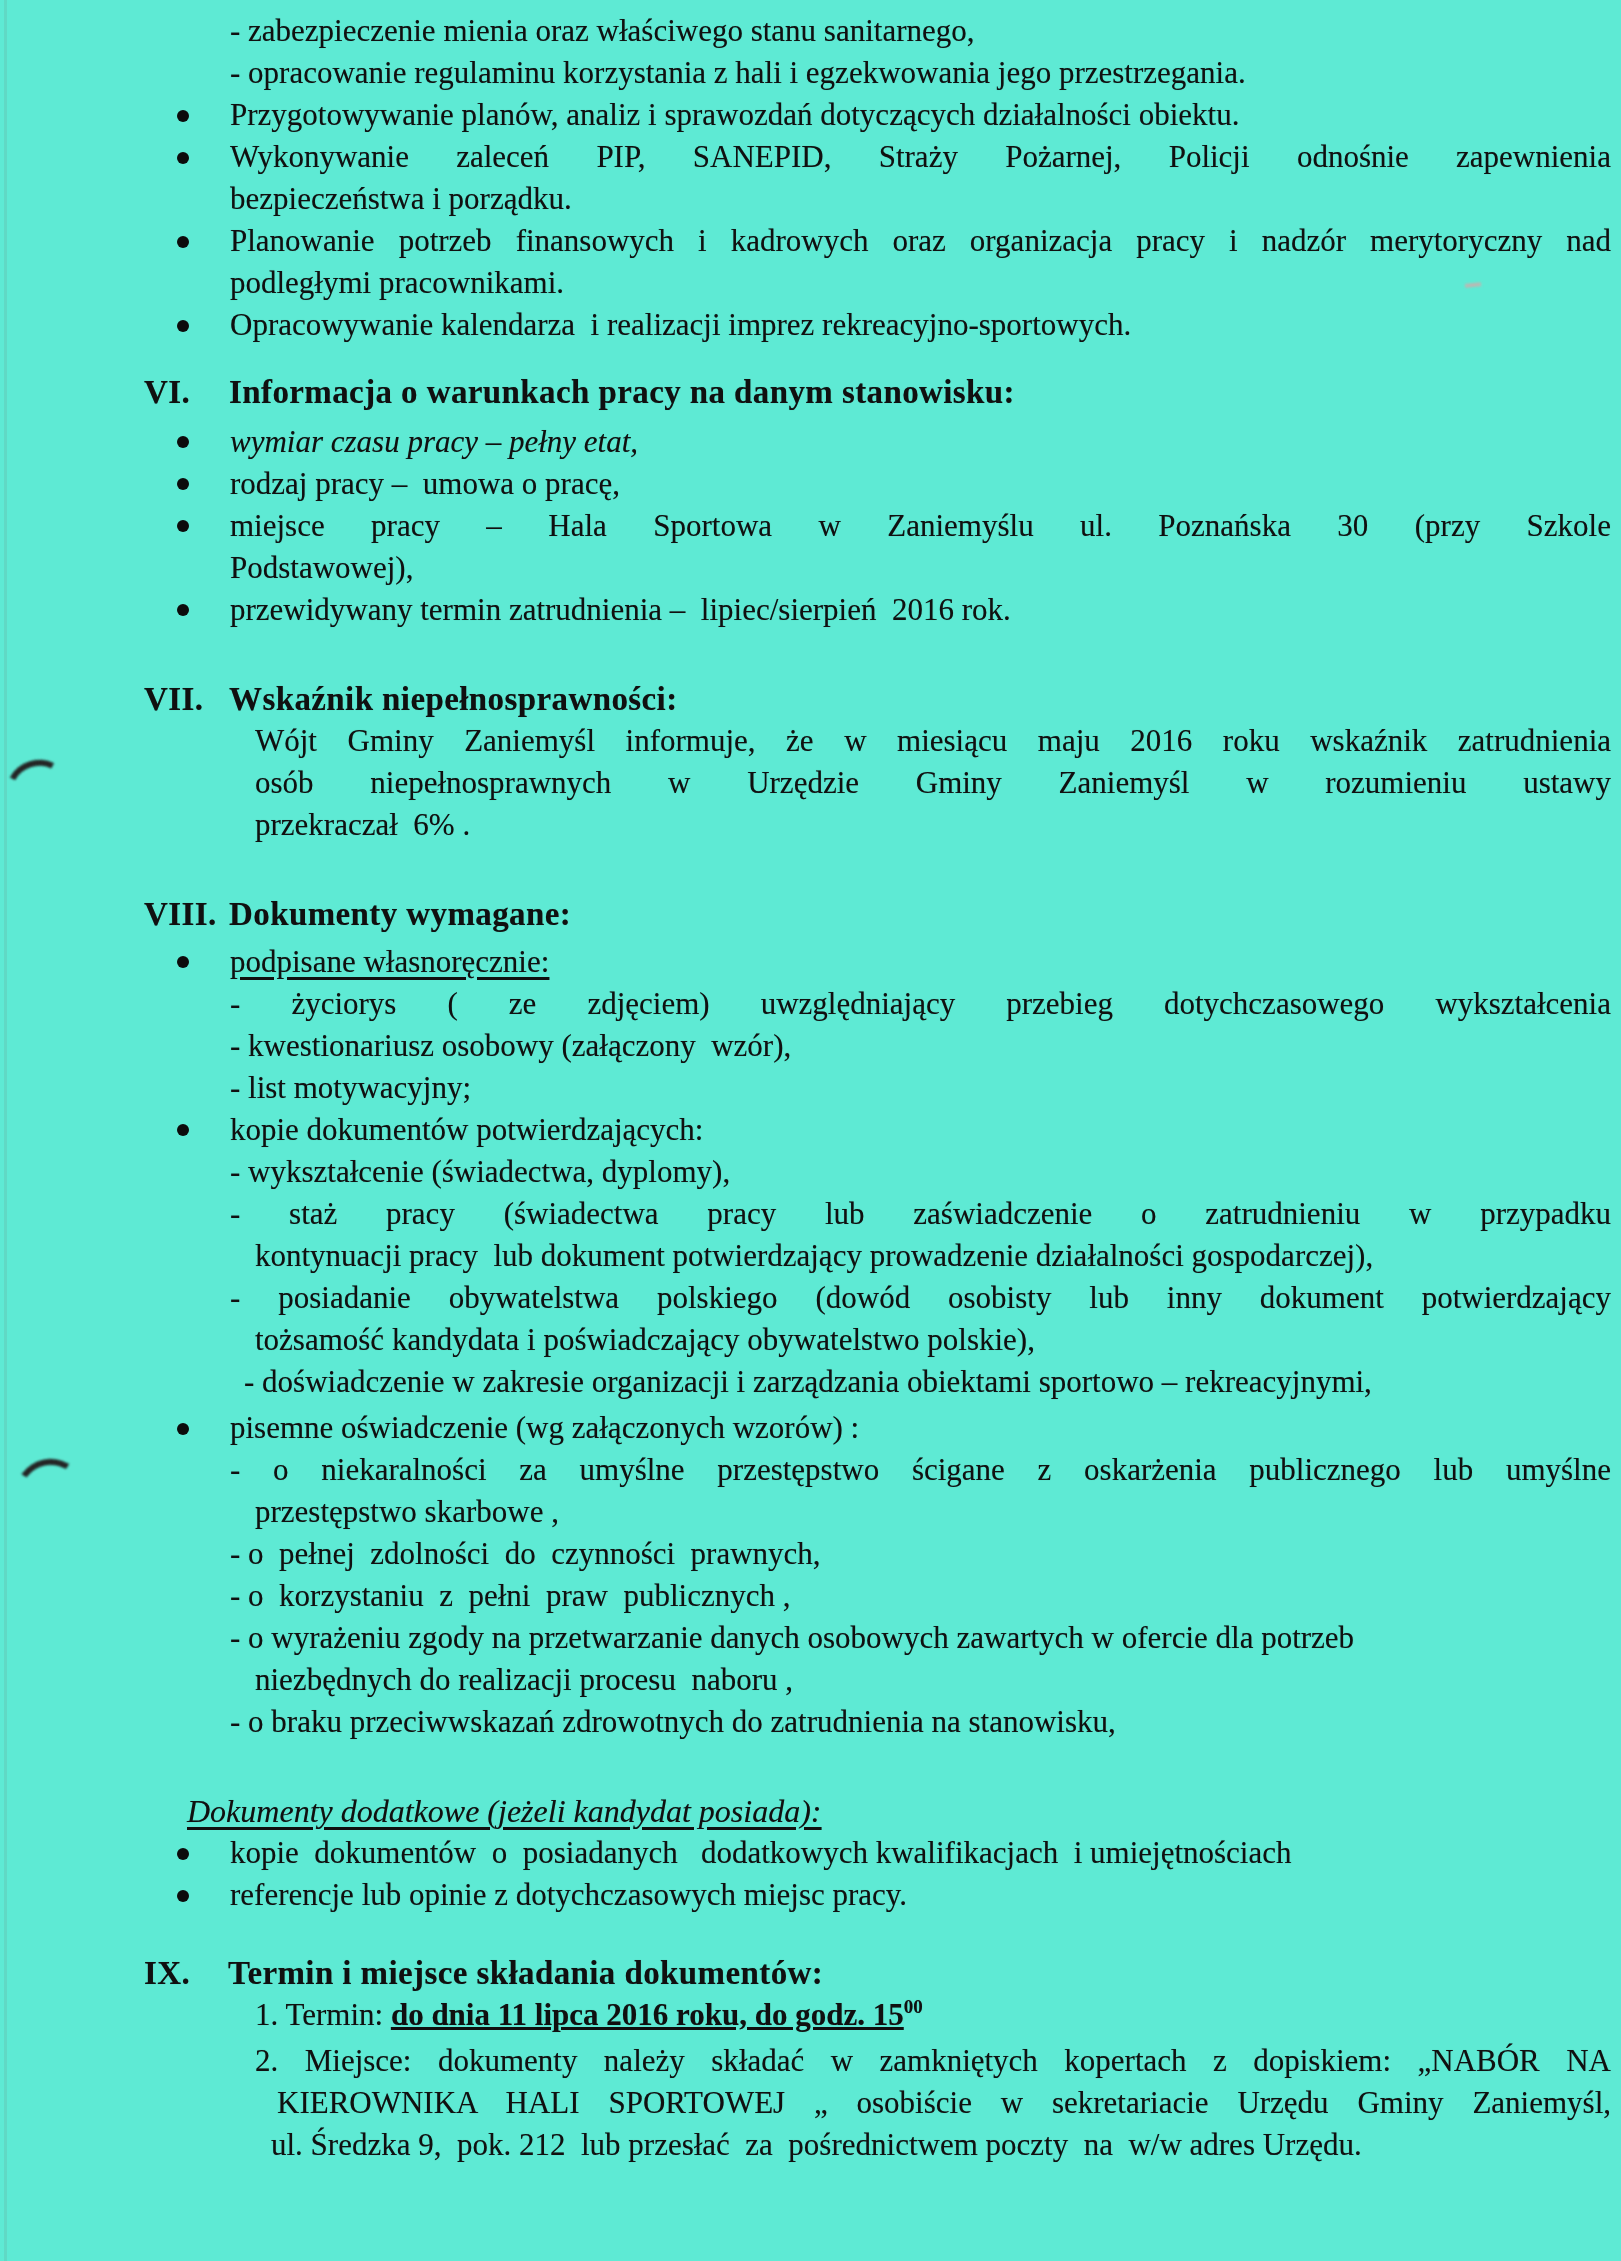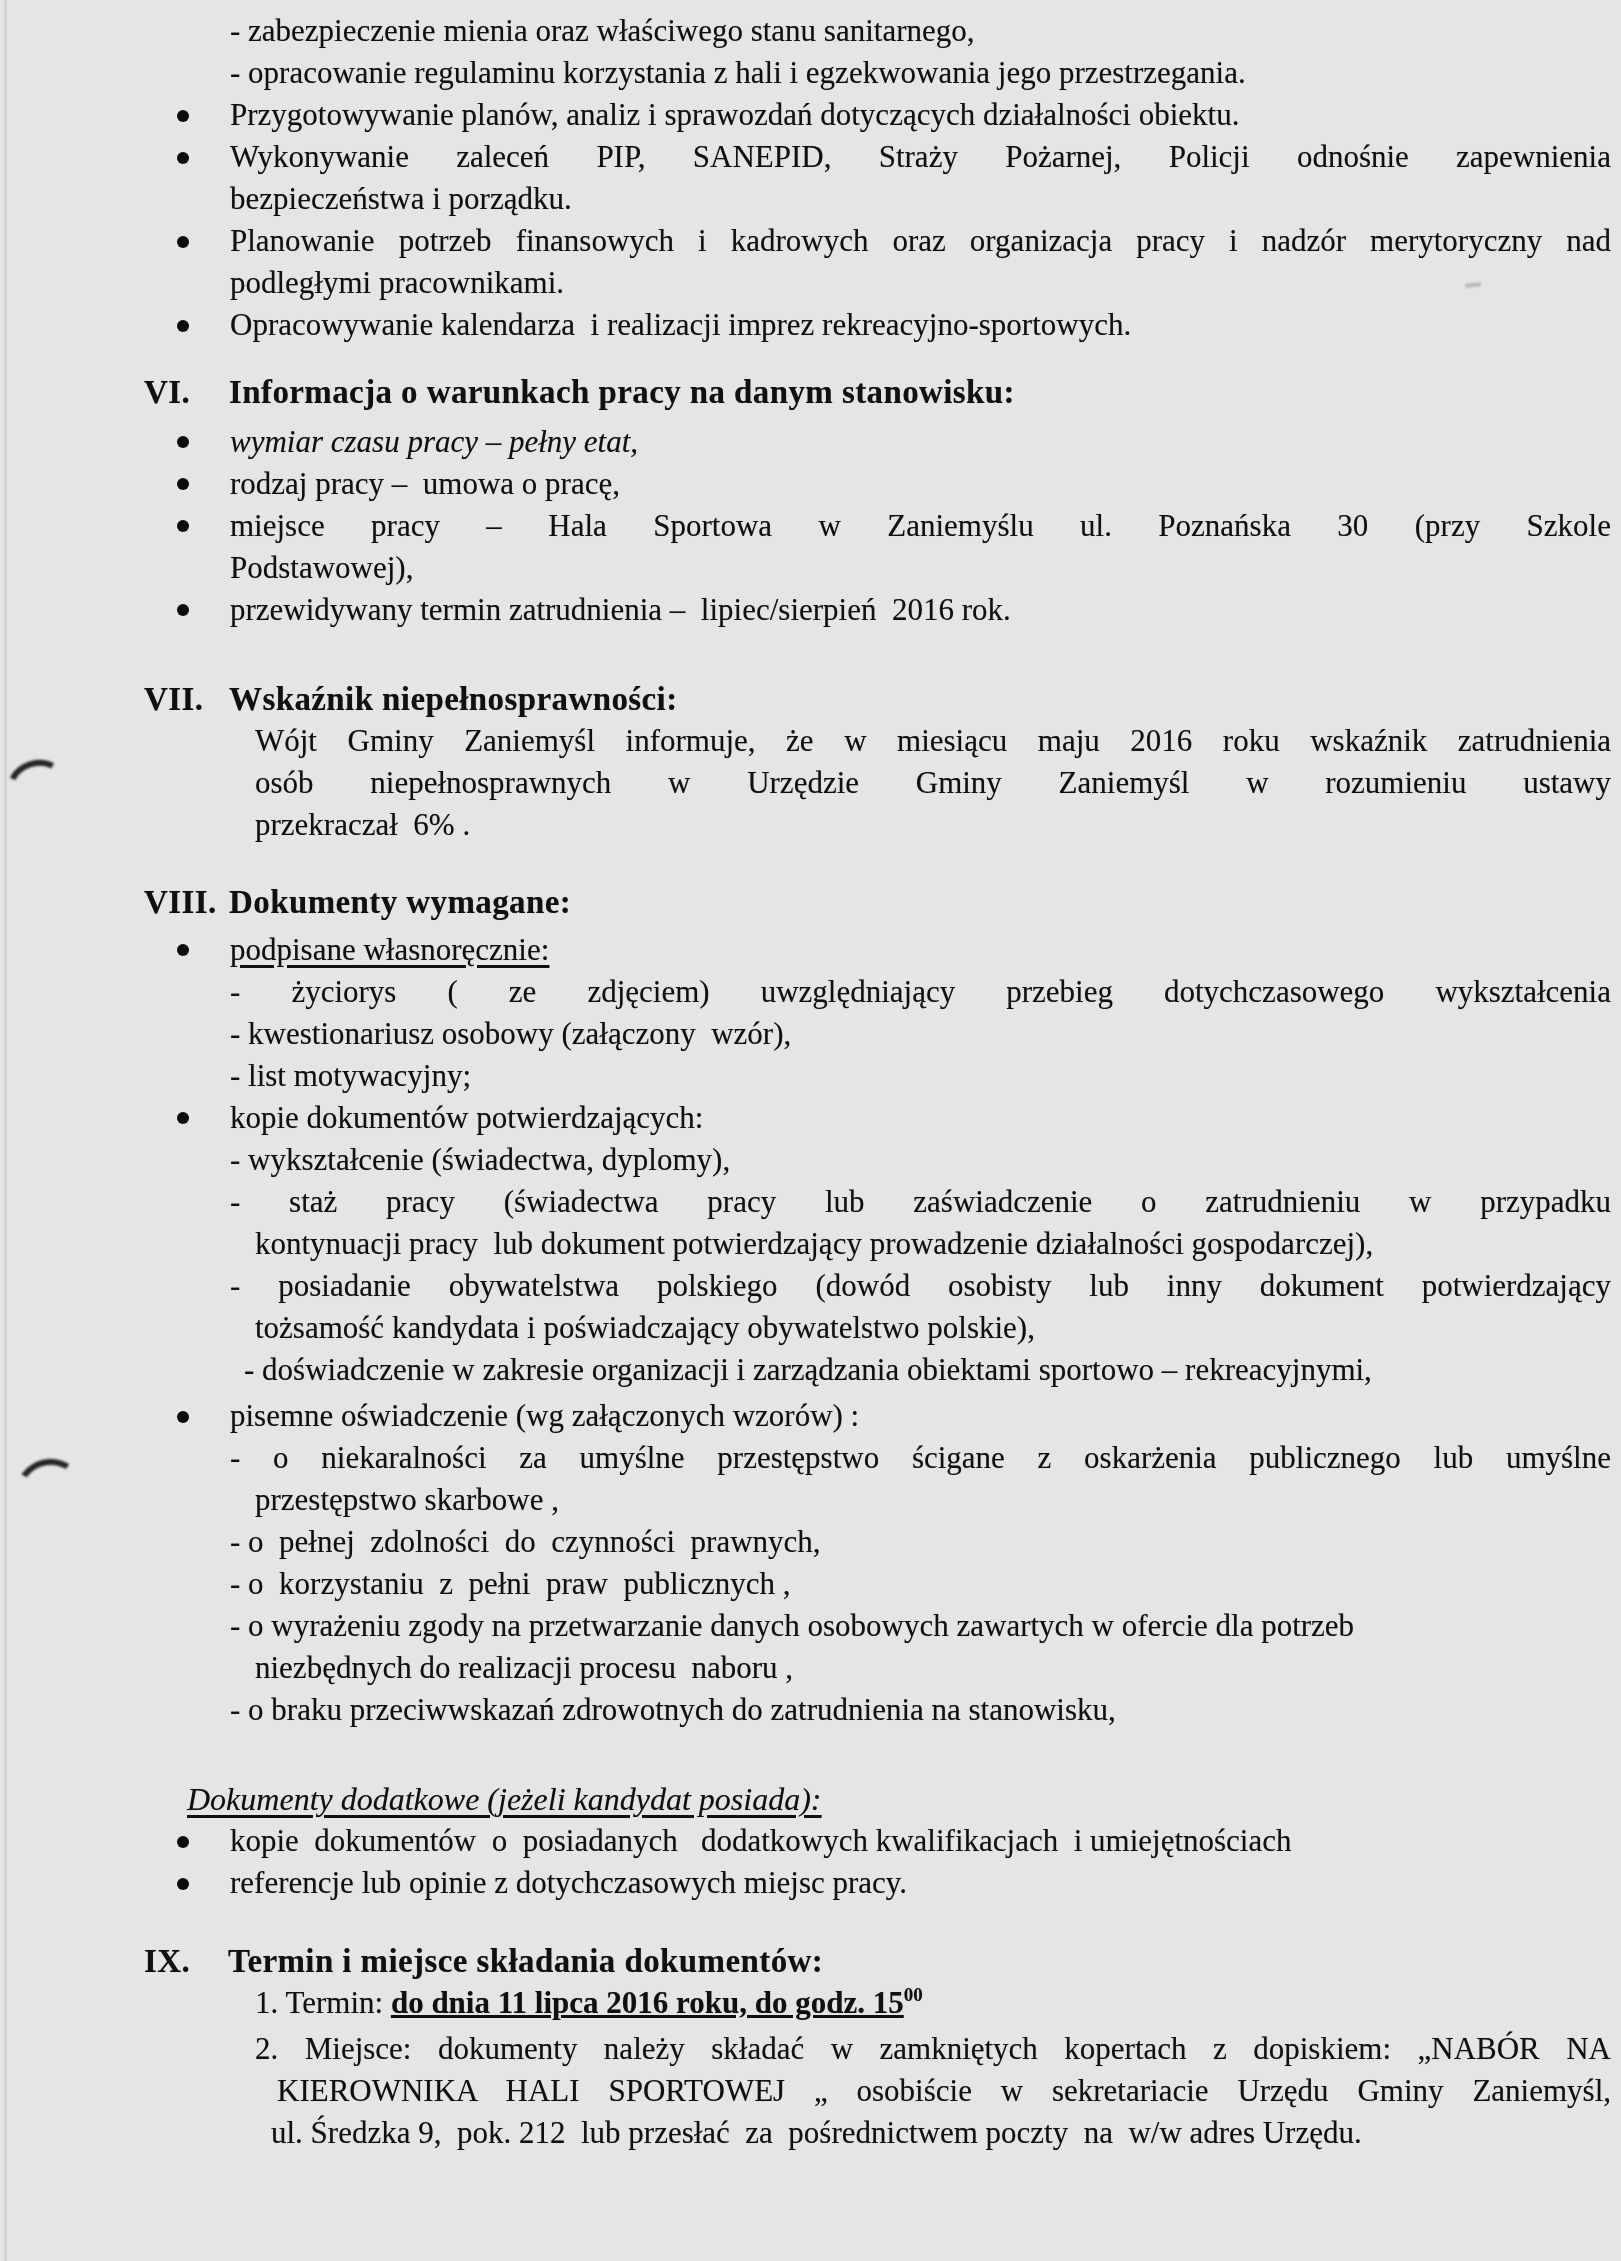--- a/index.html
+++ b/index.html
@@ -1,20 +1,20 @@
 <!DOCTYPE html>
 <html lang="pl" style="font-size:12px"><head>
 <meta charset="utf-8">
 <style>
   html,body{margin:0;padding:0;background:#fdfdfc;}
   .page{
     position:relative;
     width:1622px;height:2261px;
     box-sizing:border-box;
-    background:#e5e5e5;
+    background:#5eead4;
     overflow:hidden;
     font-family:"Liberation Serif", serif;
     color:#101010;
     font-size:31px;
     line-height:42px;
     padding-top:10.4px;
     padding-right:11px;
     text-shadow:0 0 0.7px rgba(10,10,10,.38);
   }
   .page::before{
@@ -42,21 +42,21 @@
   .u{text-decoration:underline;text-decoration-thickness:2.6px;text-underline-offset:5.2px;}
   .extra-h{margin-left:187px;font-style:italic;font-size:32px;}
   .ix-ln{margin-left:255px;}
   .ix-c1{margin-left:277px;}
   .ix-c2{margin-left:271px;}
   .b{font-weight:700;text-decoration:underline;}
   .sup{font-weight:700;font-size:19px;position:relative;top:-12.6px;}
   .mt-vi{margin-top:25px;}
   .mt-vi-b{margin-top:7.4px;font-style:italic;}
   .mt-vii{margin-top:47px;}
-  .mt-viii{margin-top:35px;}
+  .mt-viii{margin-top:47px;}
   .mt-b1{margin-top:6px;}
   .mt-b3{margin-top:4.4px;}
   .mt-extra{margin-top:47px;}
   .mt-ix{margin-top:36px;}
   
   .arc{
     position:absolute;border-radius:50%;border:6px solid transparent;
     border-top-color:#242424;filter:blur(1.2px);
   }
   .arc-top{left:6px;top:760px;width:53px;height:49px;transform:rotate(-18deg);}

